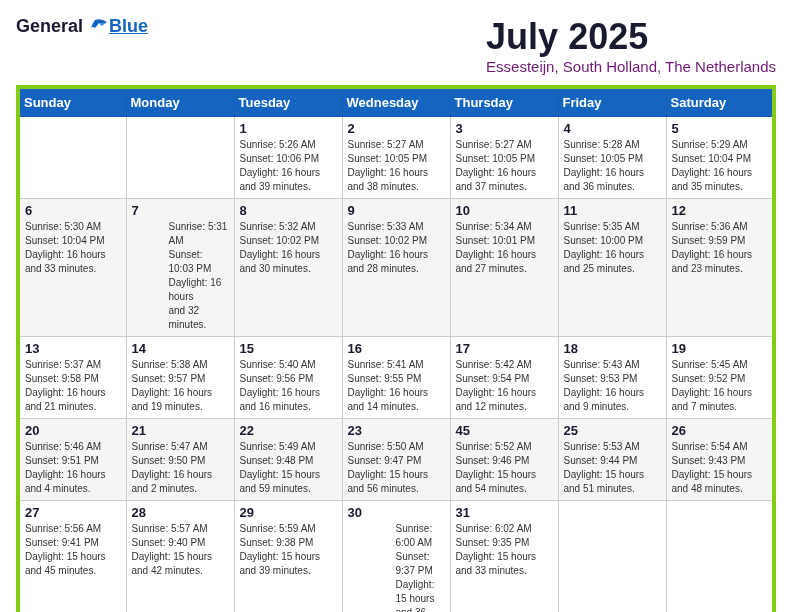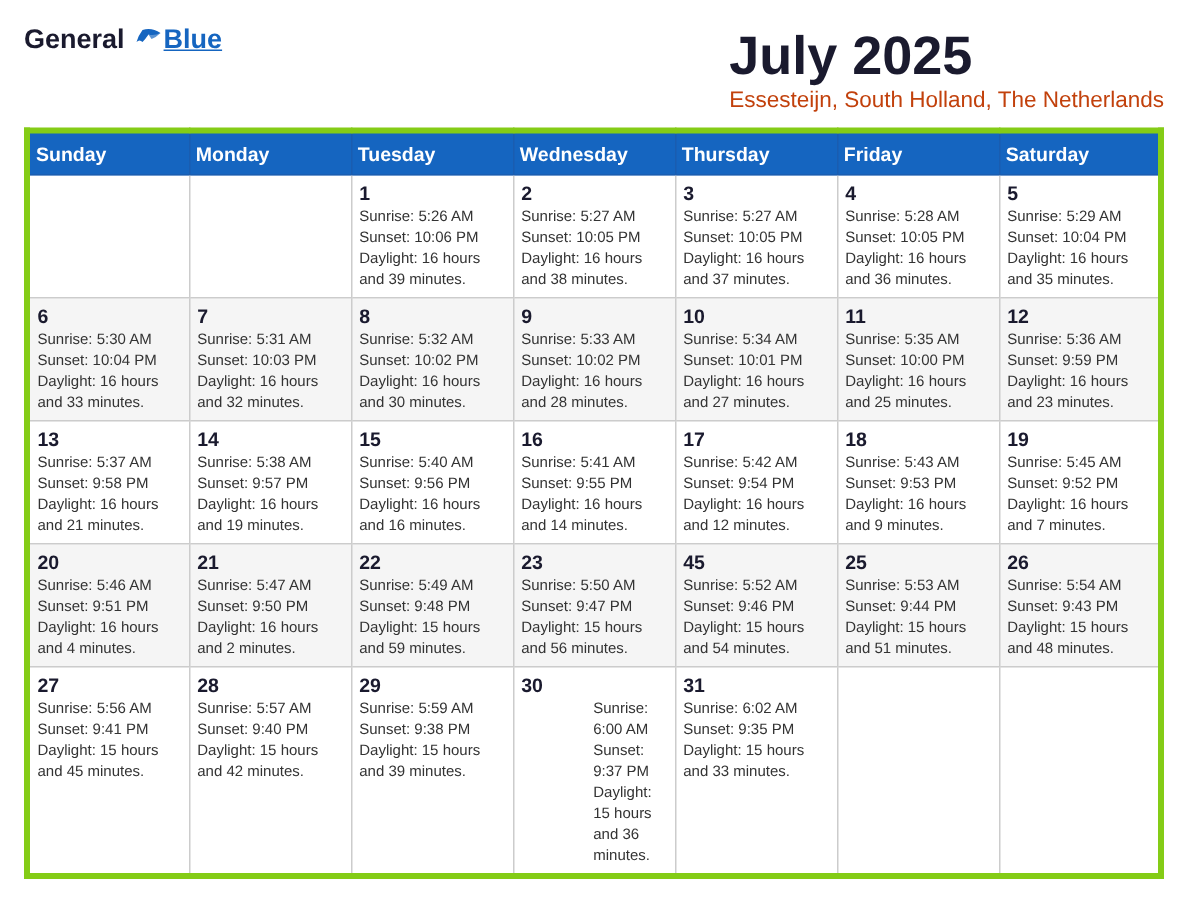--- a/index.html
+++ b/index.html
@@ -27,21 +27,21 @@
     }
     .title-section {
     }
     .month-title {
       font-size: 36px;
       font-weight: bold;
       color: #1a1a2e;
     }
     .location {
       font-size: 15px;
-      color: #c2410c;
+      color: #701a75;
     }
     .calendar {
       width: 100%;
       border-collapse: collapse;
       border: 4px solid #84cc16;
     }
     .calendar th {
       background: #1565c0;
       color: #fff;
       font-size: 13px;
@@ -151,21 +151,21 @@
       <tr>
         <td>
           <div class="day-num">6</div>
           <div class="day-info" style="white-space: pre-line;">Sunrise: 5:30 AM
 Sunset: 10:04 PM
 Daylight: 16 hours
 and 33 minutes.</div>
         </td>
         <td>
           <div class="day-num">7</div>
-          <div class="day-info" style="white-space: pre-line;">Sunrise: 5:31 AM
+          <div class="day-info" style="white-space: pre-line; margin-left: 37px;">Sunrise: 5:31 AM
 Sunset: 10:03 PM
 Daylight: 16 hours
 and 32 minutes.</div>
         </td>
         <td>
           <div class="day-num">8</div>
           <div class="day-info" style="white-space: pre-line;">Sunrise: 5:32 AM
 Sunset: 10:02 PM
 Daylight: 16 hours
 and 30 minutes.</div>

